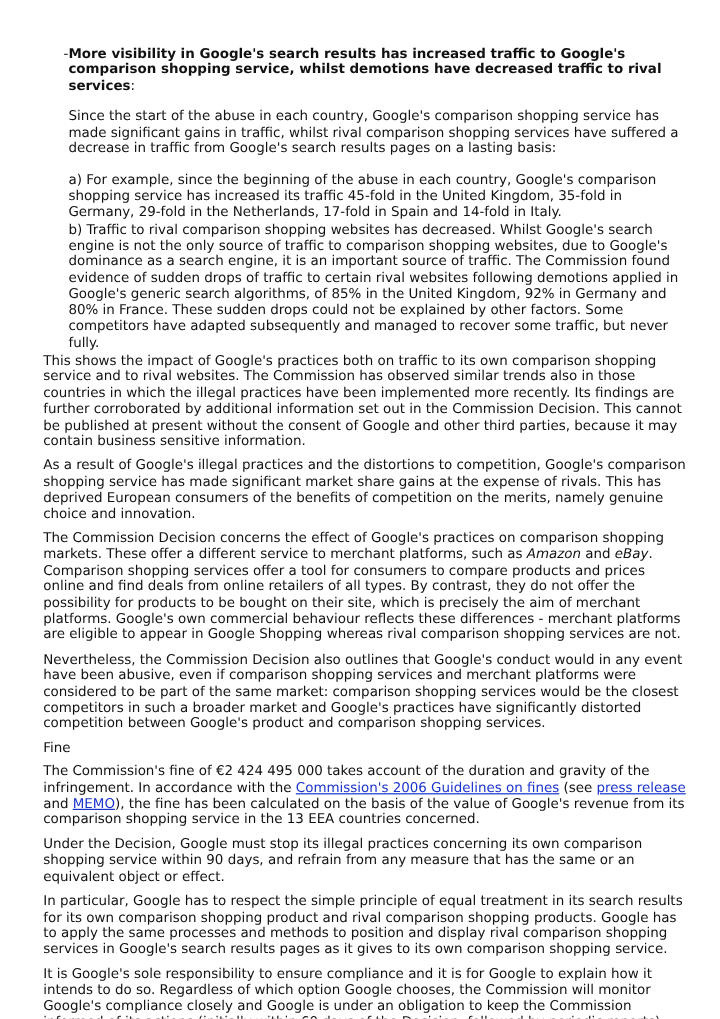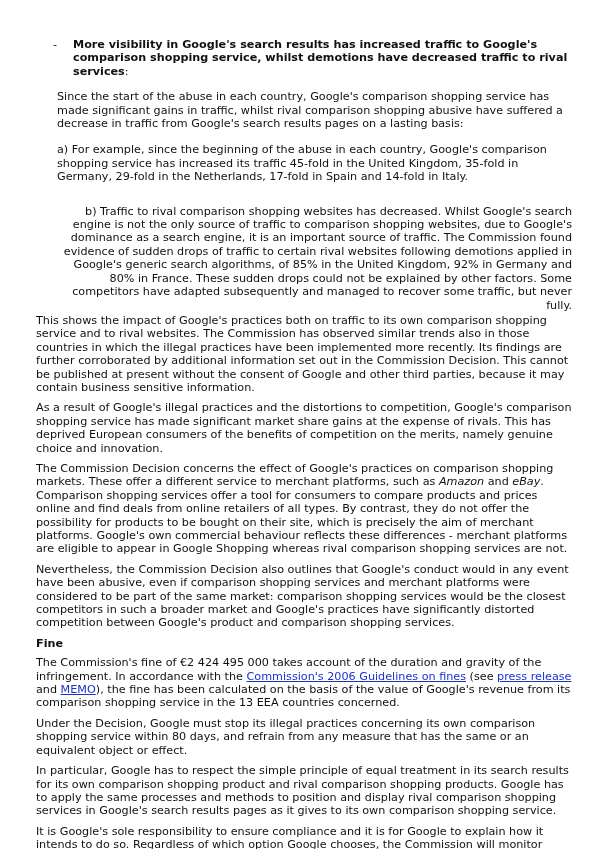--- a/index.html
+++ b/index.html
@@ -4,49 +4,49 @@
 <style>
   html, body { margin: 0; padding: 0; background: #ffffff; }
   body {
     width: 600px; height: 849px; overflow: hidden; position: relative;
     font-family: "DejaVu Sans", sans-serif; font-size: 11.2px; color: #111;
     line-height: 13.4px;
   }
   .page { position: absolute; left: 36px; top: 38px; width: 536px; }
   .bullet { position: relative; padding-left: 21px; }
   .bullet-dash { position: absolute; left: 17px; top: 0; }
-  .bullet-title { font-weight: bold; margin: 0 0 12px 16px; }
+  .bullet-title { font-weight: bold; margin: 0 0 12px 0; }
   .indent { padding-left: 21px; }
   p { margin: 0 0 7px 0; }
   .indent p { margin: 0 0 13px 0; }
-  .indent p.last { margin-bottom: 0; text-align: right; }
+  .indent p.last { margin-bottom: 0; }
   a { color: #1a33cc; }
-  .heading { font-weight: bold; margin: 0 0 6px 0; }
+  .heading { font-weight: normal; margin: 0 0 6px 0; }
   b { font-weight: normal; }
   i { }
 </style>
 </head>
 <body>
 
 <div class="page">
 
   <div class="bullet">
     <span class="bullet-dash">-</span>
     <p class="bullet-title"><span>More visibility in Google's search results has increased traffic to Google's comparison shopping service, whilst demotions have decreased traffic to rival services</span><span style="font-weight:normal">:</span></p>
     <div class="indent" style="padding-left:0">
-      <p>Since the start of the abuse in each country, Google's comparison shopping service has made significant gains in traffic, whilst rival comparison shopping abusive have suffered a decrease in traffic from Google's search results pages on a lasting basis:</p>
-      <p style="margin-bottom:21px">a) For example, since the beginning of the abuse in each country, Google's comparison shopping service has increased its traffic 45-fold in the United Kingdom, 35-fold in Germany, 29-fold in the Netherlands, 17-fold in Spain and 14-fold in Italy.</p>
+      <p>Since the start of the abuse in each country, Google's comparison shopping service has made significant gains in traffic, whilst rival comparison shopping services have suffered a decrease in traffic from Google's search results pages on a lasting basis:</p>
+      <p style="margin-bottom:1px">a) For example, since the beginning of the abuse in each country, Google's comparison shopping service has increased its traffic 45-fold in the United Kingdom, 35-fold in Germany, 29-fold in the Netherlands, 17-fold in Spain and 14-fold in Italy.</p>
       <p class="last" style="margin-bottom:2px">b) Traffic to rival comparison shopping websites has decreased. Whilst Google's search engine is not the only source of traffic to comparison shopping websites, due to Google's dominance as a search engine, it is an important source of traffic. The Commission found evidence of sudden drops of traffic to certain rival websites following demotions applied in Google's generic search algorithms, of 85% in the United Kingdom, 92% in Germany and 80% in France. These sudden drops could not be explained by other factors. Some competitors have adapted subsequently and managed to recover some traffic, but never fully.</p>
     </div>
   </div>
 
   <p>This shows the impact of Google's practices both on traffic to its own comparison shopping service and to rival websites. The Commission has observed similar trends also in those countries in which the illegal practices have been implemented more recently. Its findings are further corroborated by additional information set out in the Commission Decision. This cannot be published at present without the consent of Google and other third parties, because it may contain business sensitive information.</p>
   <p>As a result of Google's illegal practices and the distortions to competition, Google's comparison shopping service has made significant market share gains at the expense of rivals. This has deprived European consumers of the benefits of competition on the merits, namely genuine choice and innovation.</p>
   <p><span>The Commission Decision concerns the effect of Google's practices on comparison shopping markets. These offer a different service to merchant platforms, such as </span><i>Amazon</i><span> and </span><i>eBay</i><span>. Comparison shopping services offer a tool for consumers to compare products and prices online and find deals from online retailers of all types. By contrast, they do not offer the possibility for products to be bought on their site, which is precisely the aim of merchant platforms. Google's own commercial behaviour reflects these differences - merchant platforms are eligible to appear in Google Shopping whereas rival comparison shopping services are not.</span></p>
   <p>Nevertheless, the Commission Decision also outlines that Google's conduct would in any event have been abusive, even if comparison shopping services and merchant platforms were considered to be part of the same market: comparison shopping services would be the closest competitors in such a broader market and Google's practices have significantly distorted competition between Google's product and comparison shopping services.</p>
 
   <p class="heading">Fine</p>
   <p><span>The Commission's fine of €2 424 495 000 takes account of the duration and gravity of the infringement. In accordance with the </span><a href="#">Commission's 2006 Guidelines on fines</a><span> (see </span><a href="#">press release</a><span> and </span><a href="#">MEMO</a><span>), the fine has been calculated on the basis of the value of Google's revenue from its comparison shopping service in the 13 EEA countries concerned.</span></p>
-  <p>Under the Decision, Google must stop its illegal practices concerning its own comparison shopping service within 80 days, and refrain from any measure that has the same or an equivalent object or effect.</p>
+  <p>Under the Decision, Google must stop its illegal practices concerning its own comparison shopping service within 90 days, and refrain from any measure that has the same or an equivalent object or effect.</p>
   <p><span>In particular, Google has to respect the simple </span><b>principle of equal treatment</b><span> in its search results for its own comparison shopping product and rival comparison shopping products. Google has to apply the same processes and methods to position and display rival comparison shopping services in Google's search results pages as it gives to its own comparison shopping service.</span></p>
   <p>It is Google's sole responsibility to ensure compliance and it is for Google to explain how it intends to do so. Regardless of which option Google chooses, the Commission will monitor Google's compliance closely and Google is under an obligation to keep the Commission informed of its actions (initially within 60 days of the Decision, followed by periodic reports).</p>
 
 </div>
 
 </body></html>

